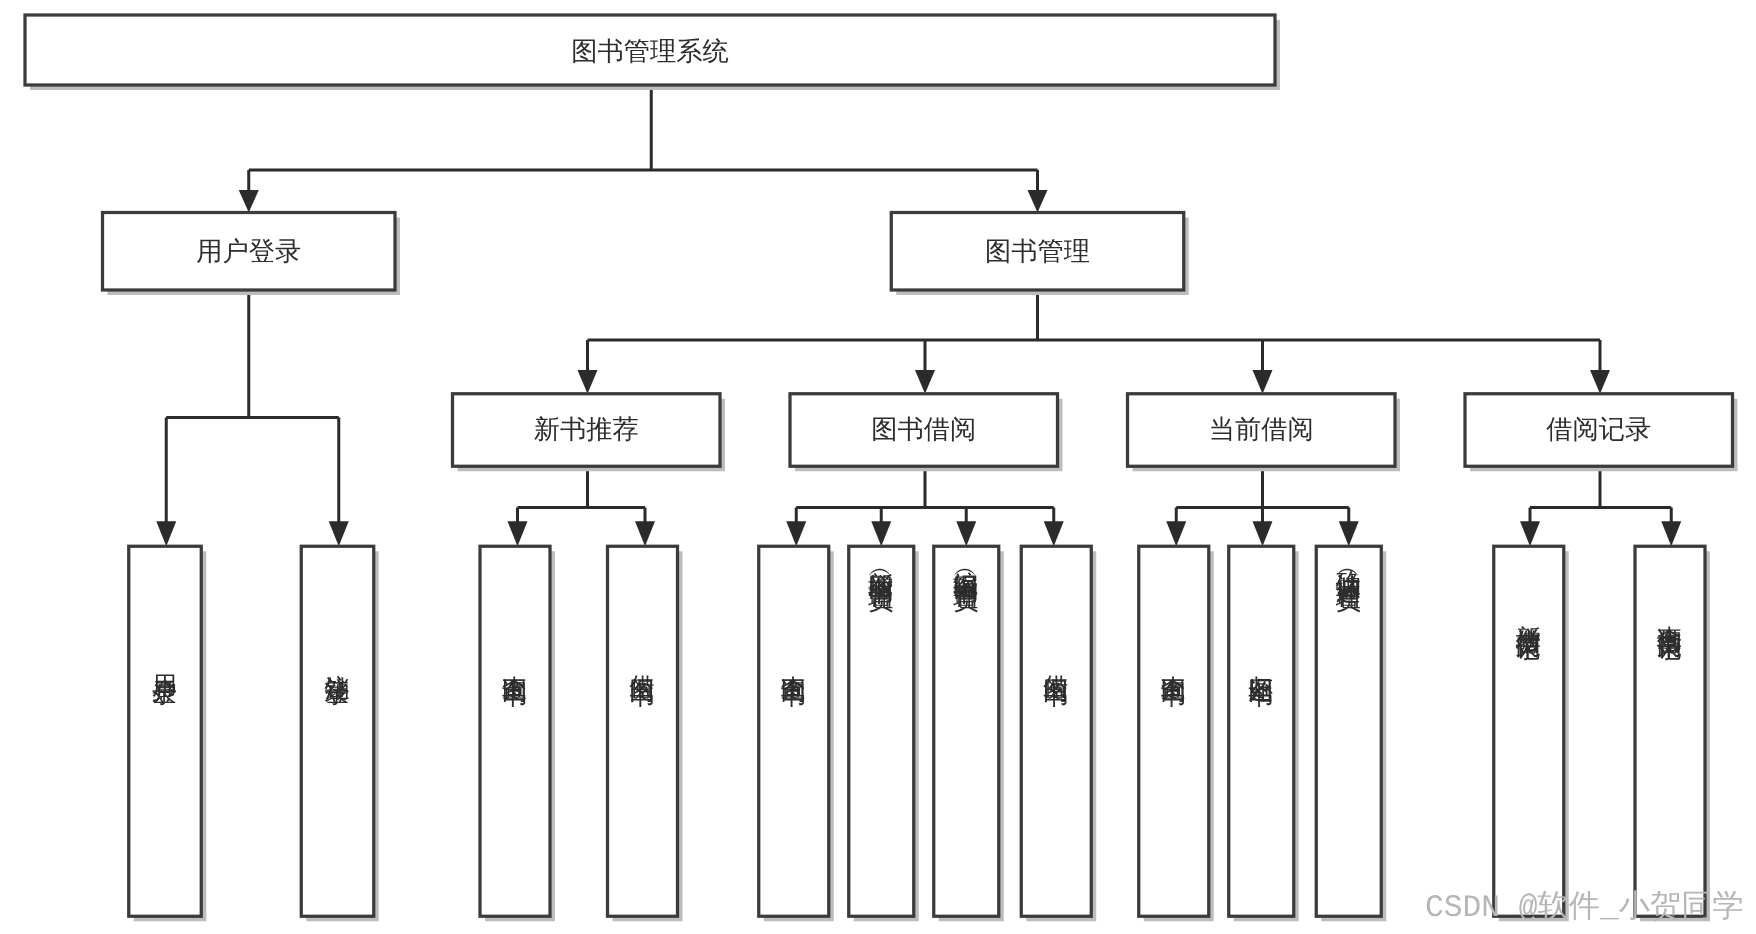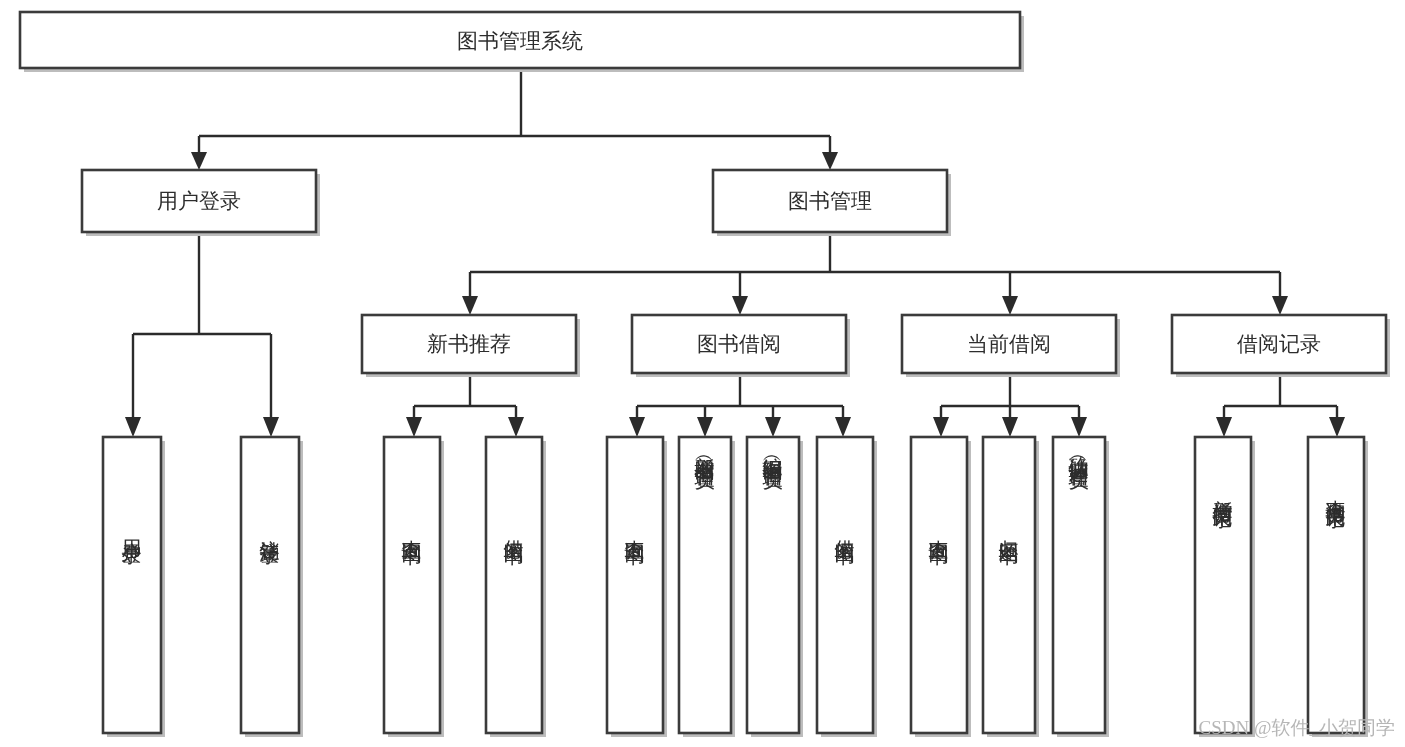--- a/index.html
+++ b/index.html
@@ -54,22 +54,22 @@
     fill: #2d2d2d;
     writing-mode: vertical-rl;
     text-orientation: upright;
     text-anchor: middle;
     letter-spacing: 2px;
   }
   .watermark-text {
     position: absolute;
     right: 10px;
     bottom: 6px;
-    font-family: Liberation Serif, serif;
-    font-size: 19px;
+    font-family: Liberation Mono, monospace;
+    font-size: 25px;
     color: #b6b6b6;
     white-space: nowrap;
     pointer-events: none;
   }
 </style>
 </head>
 <body>
 
 <div id="diagram-root">
   <svg width="1405" height="747" viewBox="0 0 1405 747" xmlns="http://www.w3.org/2000/svg">

